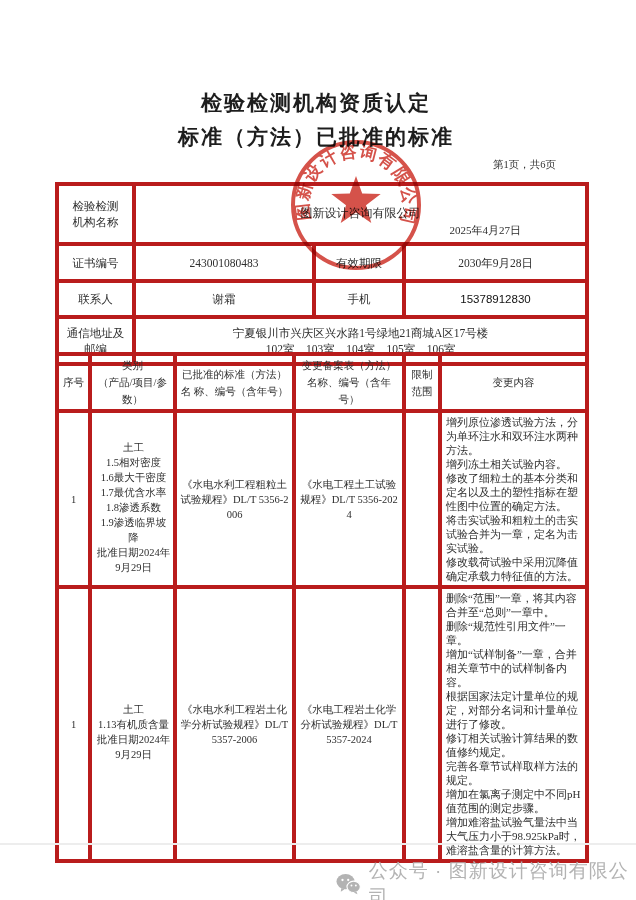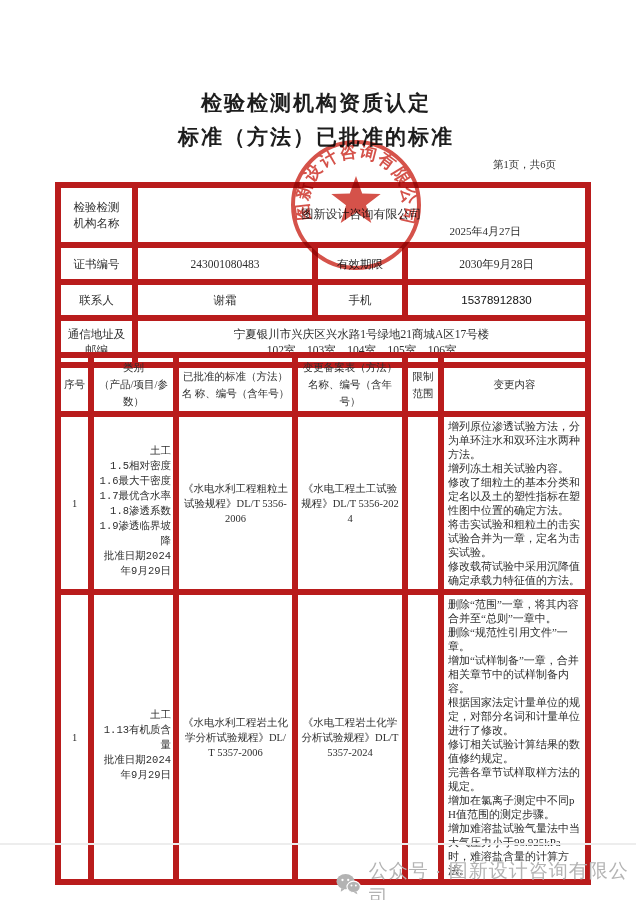--- a/index.html
+++ b/index.html
@@ -9,33 +9,33 @@
     color:#2e2e2e;overflow:hidden;
   }
   .doc-title{
     position:absolute;top:86px;left:0;width:632px;text-align:center;
     font-size:21px;font-weight:700;letter-spacing:2px;line-height:34px;color:#1d1d1d;
   }
   .page-indicator{
     position:absolute;top:158px;right:80px;font-size:10.5px;color:#333;
   }
   table{border-collapse:collapse;table-layout:fixed;}
-  td{border:6px solid #b91c1c;overflow:hidden;}
+  td{border:4px solid #b91c1c;overflow:hidden;}
   .info-table{position:absolute;left:55px;top:182px;width:530px;}
   .info-table td{font-size:11.5px;text-align:center;vertical-align:middle;line-height:16px;padding:1px 2px;}
   .org-cell{position:relative;}
   .org-name{display:block;text-align:center;font-size:12px;margin-top:14px;}
   .org-date{display:block;text-align:right;padding-right:62px;font-size:11px;margin-top:1px;}
   .mobile-val{font-family:"Liberation Sans","DejaVu Sans",sans-serif;font-weight:400;font-size:12px;color:#111;}
   .addr{white-space:pre-line;line-height:21px;font-size:11.5px;}
   .multi{white-space:pre-line;}
   .change-table{position:absolute;left:55px;top:352px;width:530px;}
   .change-table td{font-size:10.5px;vertical-align:middle;text-align:center;line-height:15px;padding:1px 2px;}
   .change-table td.hdr{line-height:17px;font-size:10.5px;}
-  .change-table td.cat{text-align:right;padding:18px 2px 2px 4px;word-break:break-all;font-family:Liberation Mono, monospace;}
+  .change-table td.cat{text-align:center;padding:18px 2px 2px 4px;word-break:break-all;}
   .change-table td.std{word-break:break-all;padding:2px 3px;}
   .change-table td.chg{
     text-align:left;vertical-align:top;white-space:pre-line;word-break:break-all;
     font-size:11px;line-height:14px;padding:2px 4px;
   }
   .stamp{position:absolute;left:281px;top:130px;width:150px;height:150px;
     mix-blend-mode:multiply;opacity:0.88;pointer-events:none;}
   .scan-shadow{position:absolute;left:0;top:843px;width:636px;height:2px;background:#ededed;}
   .footer{
     position:absolute;left:336px;top:858px;display:flex;align-items:center;gap:8px;

